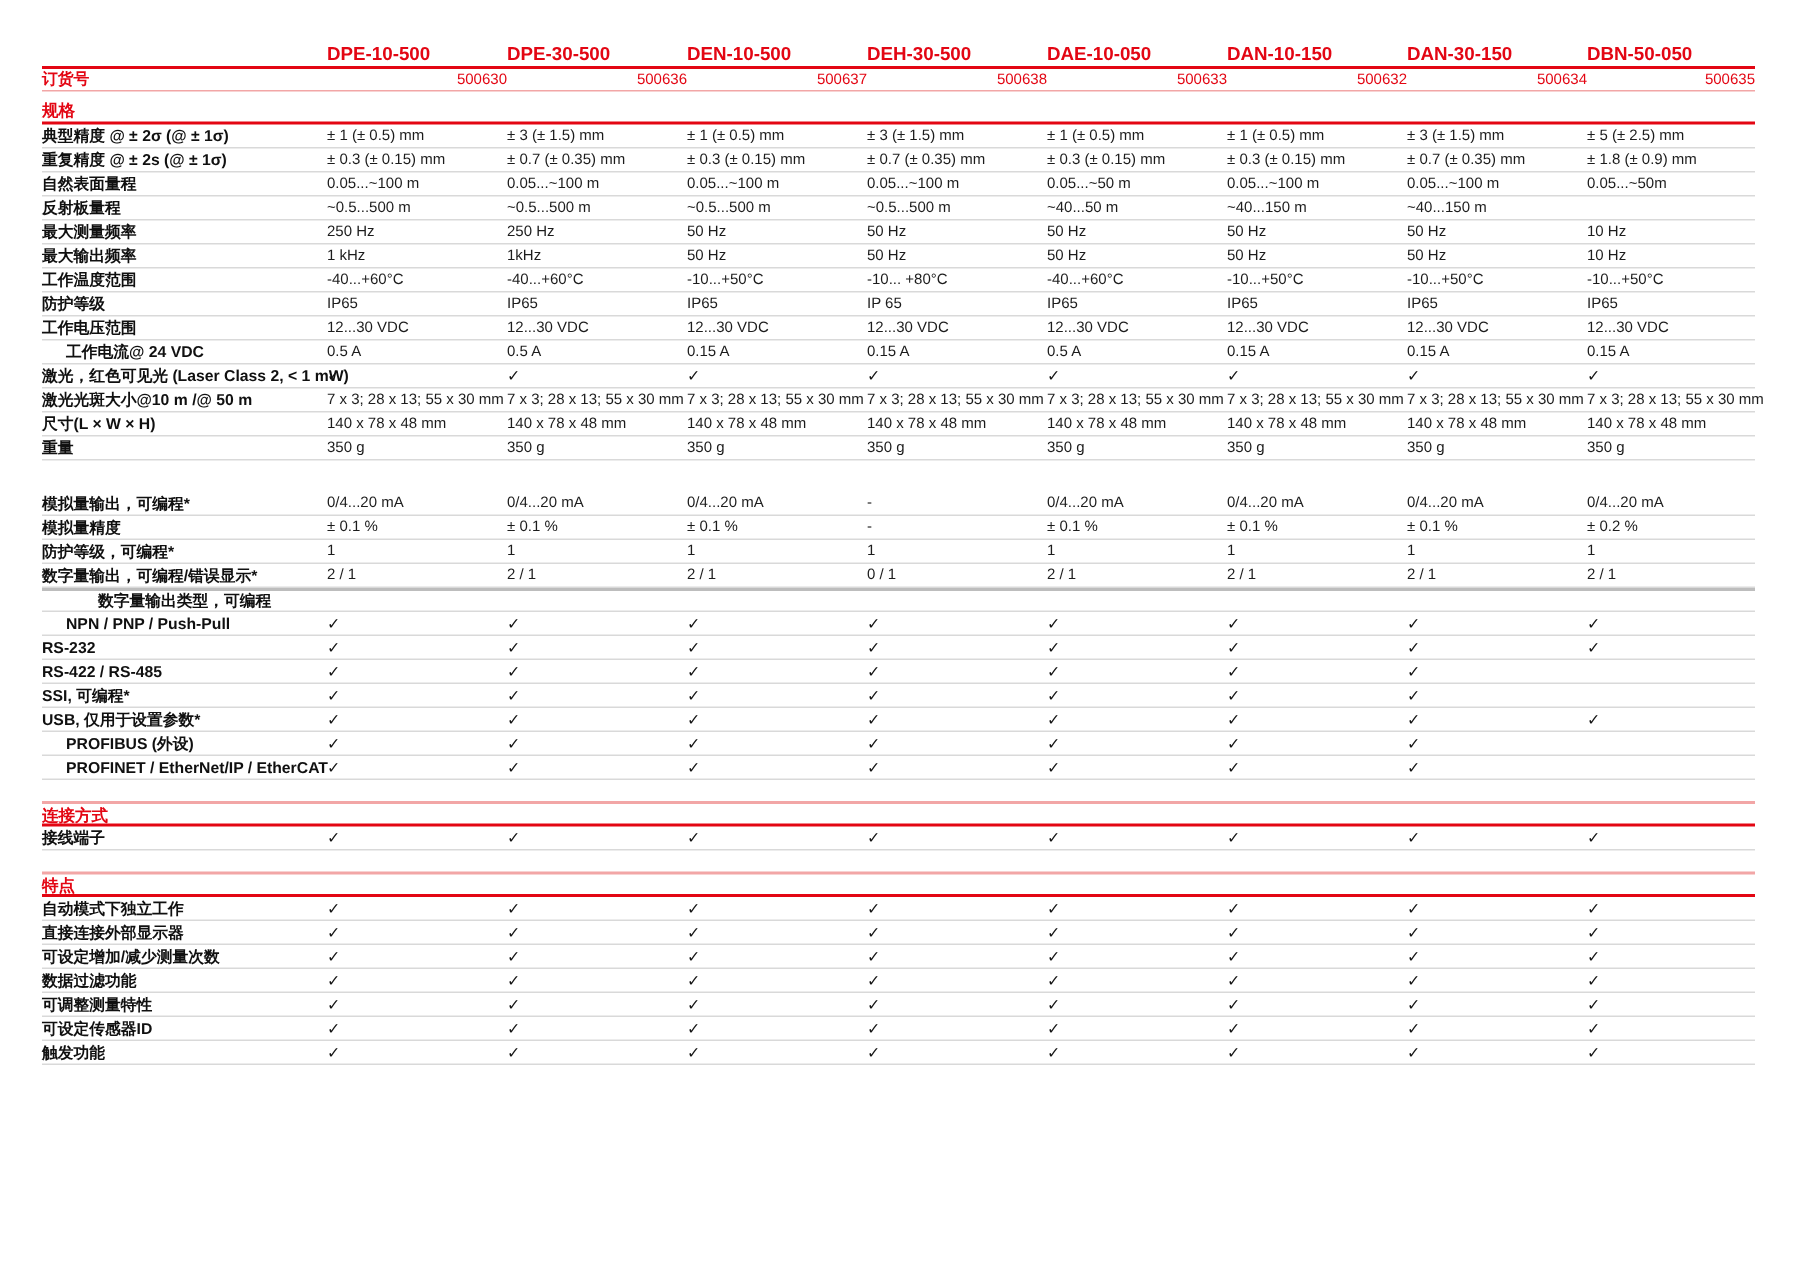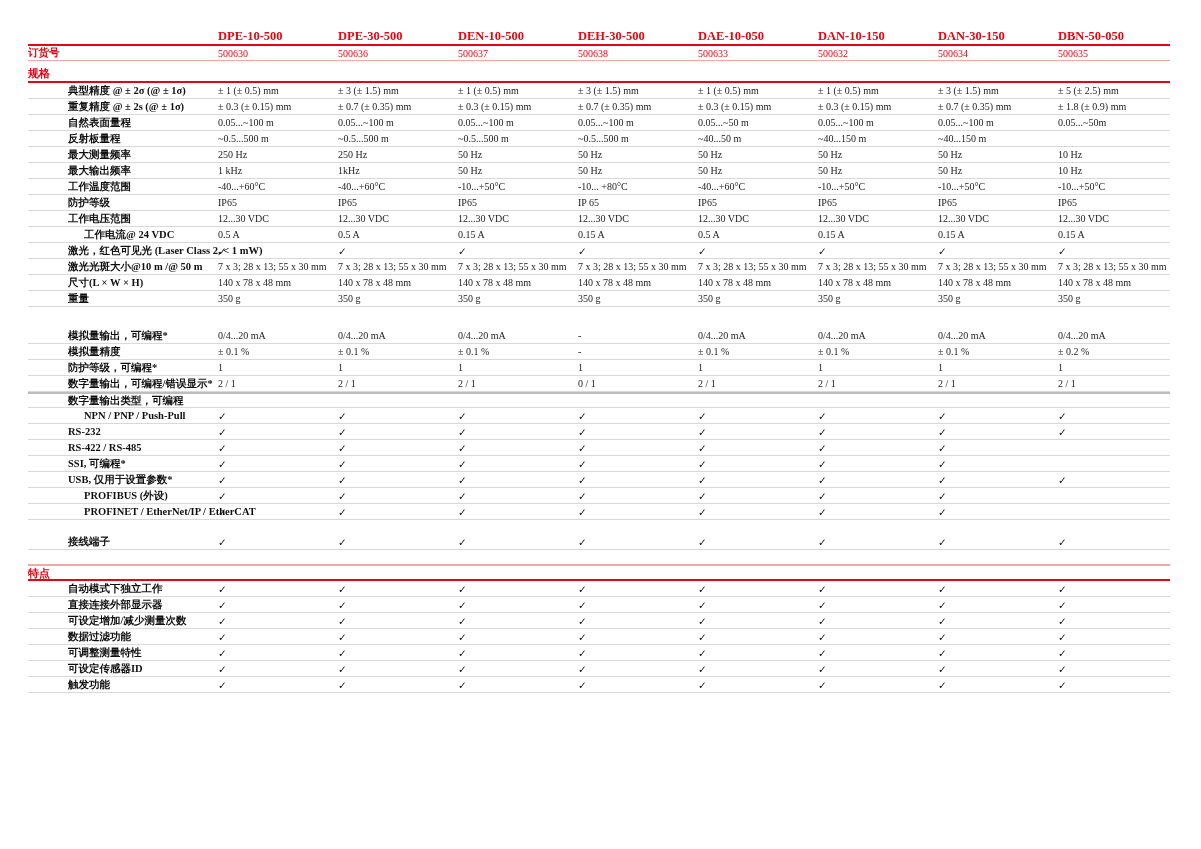--- a/index.html
+++ b/index.html
@@ -9,47 +9,47 @@
     --line-strong:#bdbdbd;
     --ink:#1c1c1c;
   }
   *{box-sizing:border-box;}
   html,body{margin:0;padding:0;}
   body{
     width:1201px;height:849px;background:#ffffff;overflow:hidden;
     font-family:"Liberation Sans","DejaVu Sans",sans-serif;
     -webkit-font-smoothing:antialiased;
   }
-  .sheet{position:relative;width:1201px;height:701px;padding:26px 31px 0 28px;font-family:Liberation Serif, serif;}
+  .sheet{position:relative;width:1201px;height:701px;padding:26px 31px 0 28px;}
   .grid-row{
     display:grid;
     grid-template-columns:190px repeat(7,120px) minmax(0,1fr);
     align-items:center;
   }
   
   .hdr-row{height:20px;border-bottom:2px solid var(--red);align-items:end;}
   .model{color:var(--red);font-weight:bold;font-size:12.5px;line-height:1.1;white-space:nowrap;}
   
   .order-row{height:15px;border-bottom:1px solid var(--pink);}
   .order-label{color:var(--red);font-weight:bold;font-size:10.5px;white-space:nowrap;}
-  .order-no{color:var(--red);font-size:10px;white-space:nowrap;}
+  .order-no{color:var(--red);font-size:10px;white-space:nowrap;text-align:right;}
   
   .section{margin-top:14px;}
   .sec-0{margin-top:5px;}
   .sec-1{margin-top:21px;}
   .sec-1 .sec-title-row,.sec-2 .sec-title-row,.sec-3 .sec-title-row{border-top:2px solid var(--pink);}
   .sec-title-row{
     display:grid;grid-template-columns:1fr;align-items:center;
     height:17px;border-bottom:2px solid var(--red);
   }
   .sec-title{color:var(--red);font-weight:bold;font-size:11px;white-space:nowrap;}
   
   .row{height:16px;border-bottom:1px solid var(--line);}
-  .row.subheader{border-top:2px solid var(--line-strong);}
-  .label{font-size:10.5px;font-weight:bold;color:#101010;white-space:nowrap;overflow:visible;margin-left:40px;}
+  .row.subheader{border-top:2px solid var(--line-strong);text-align:center;}
+  .label{font-size:10.5px;font-weight:bold;color:#101010;white-space:nowrap;overflow:visible;}
   .label.indent{padding-left:16px;}
   .val{font-size:10px;color:var(--ink);white-space:nowrap;overflow:visible;}
   .val.check{font-size:10.5px;color:#141414;}
 </style>
 </head>
 <body>
 
 <div class="sheet">
   <div id="spec-table">
       <div class="grid-row hdr-row">
@@ -361,20 +361,23 @@
           <div class="val check">✓</div>
           <div class="val check">✓</div>
           <div class="val check">✓</div>
           <div class="val check">✓</div>
           <div class="val check">✓</div>
           <div class="val check">✓</div>
           <div class="val"></div>
         </div>
       </div>
       <div class="section sec-2">
+        <div class="sec-title-row">
+          <div class="sec-title">连接方式</div>
+        </div>
         <div class="grid-row row">
           <div class="label">接线端子</div>
           <div class="val check">✓</div>
           <div class="val check">✓</div>
           <div class="val check">✓</div>
           <div class="val check">✓</div>
           <div class="val check">✓</div>
           <div class="val check">✓</div>
           <div class="val check">✓</div>
           <div class="val check">✓</div>

